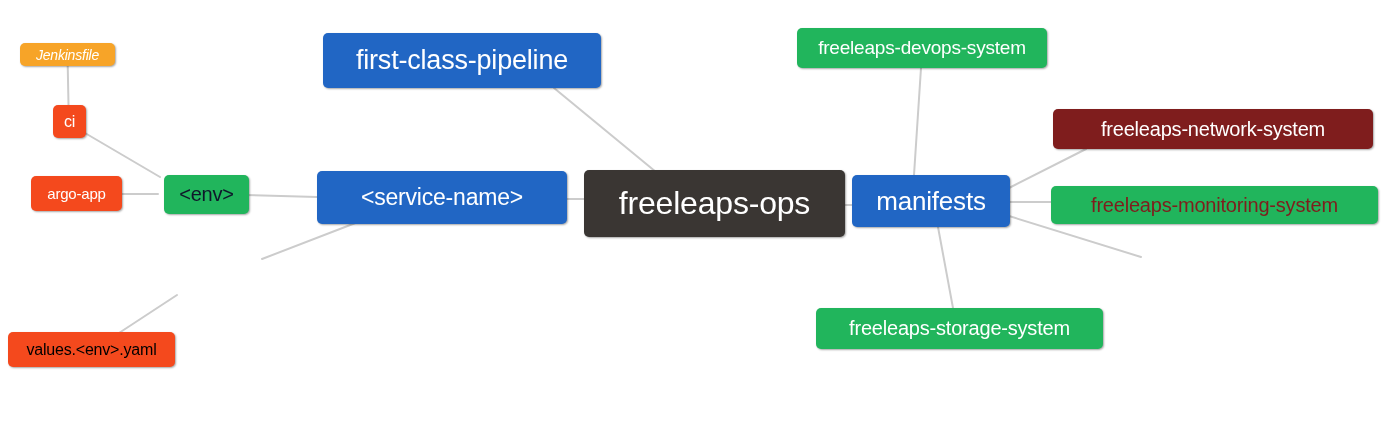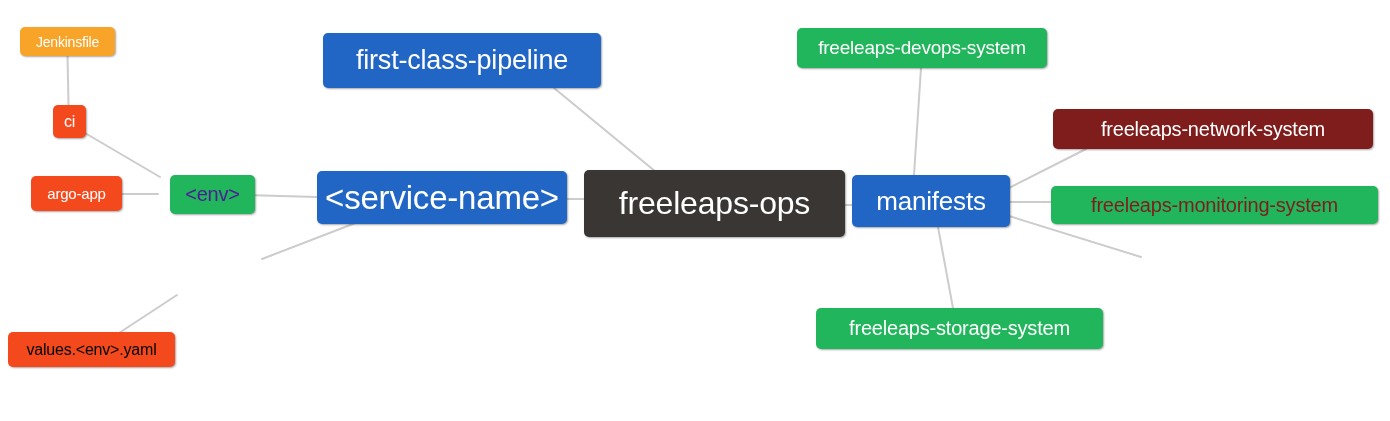--- a/index.html
+++ b/index.html
@@ -58,27 +58,27 @@
     <line class="edge" x1="358" y1="222" x2="262" y2="259" stroke="#cccccc"></line>
     <line class="edge" x1="177" y1="295" x2="119" y2="333" stroke="#cccccc"></line>
     <line class="edge" x1="845" y1="205" x2="852" y2="205" stroke="#cccccc"></line>
     <line class="edge" x1="921" y1="68" x2="914" y2="175" stroke="#cccccc"></line>
     <line class="edge" x1="1009" y1="188" x2="1086" y2="149" stroke="#cccccc"></line>
     <line class="edge" x1="1009" y1="202" x2="1051" y2="202" stroke="#cccccc"></line>
     <line class="edge" x1="1009" y1="216" x2="1141" y2="257" stroke="#cccccc"></line>
     <line class="edge" x1="938" y1="227" x2="953" y2="308" stroke="#cccccc"></line>
   </svg>
 
-  <div class="node" style="left: 20px; top: 27px; width: 95px; height: 29px; font-size: 14px; background-color: rgb(247, 164, 40); color: rgb(255, 255, 255);">Jenkinsfile</div>
+  <div class="node" style="left: 20px; top: 43px; width: 95px; height: 23px; font-size: 14px; background-color: rgb(247, 164, 40); color: rgb(255, 255, 255); font-style: italic;">Jenkinsfile</div>
   <div class="node" style="left: 53px; top: 105px; width: 33px; height: 33px; font-size: 16px; background-color: rgb(244, 73, 29); color: rgb(255, 255, 255);">ci</div>
   <div class="node" style="left: 31px; top: 176px; width: 91px; height: 35px; font-size: 15px; background-color: rgb(244, 73, 29); color: rgb(255, 255, 255);">argo-app</div>
-  <div class="node" style="left: 170px; top: 175px; width: 85px; height: 39px; font-size: 20px; background-color: rgb(33, 181, 92); color: #4c1d95;">&lt;env&gt;</div>
+  <div class="node" style="left: 164px; top: 175px; width: 85px; height: 39px; font-size: 20px; background-color: rgb(33, 181, 92); color: #0f172a;">&lt;env&gt;</div>
   <div class="node" style="left: 8px; top: 332px; width: 167px; height: 35px; font-size: 16px; background-color: rgb(244, 73, 29); color: #000000;">values.&lt;env&gt;.yaml</div>
   <div class="node" style="left: 315px; top: 33px; width: 278px; height: 55px; font-size: 27px; background-color: rgb(33, 102, 196); color: rgb(255, 255, 255); margin-left: 8px;">first-class-pipeline</div>
-  <div class="node" style="left: 317px; top: 171px; width: 250px; height: 53px; font-size: 33px; background-color: rgb(33, 102, 196); color: rgb(255, 255, 255);">&lt;service-name&gt;</div>
+  <div class="node" style="left: 317px; top: 171px; width: 250px; height: 53px; font-size: 23px; background-color: rgb(33, 102, 196); color: rgb(255, 255, 255);">&lt;service-name&gt;</div>
   <div class="node" style="left: 584px; top: 170px; width: 261px; height: 67px; font-size: 32px; background-color: rgb(58, 54, 51); color: rgb(255, 255, 255);">freeleaps-ops</div>
   <div class="node" style="left: 852px; top: 175px; width: 158px; height: 52px; font-size: 26px; background-color: rgb(33, 102, 196); color: rgb(255, 255, 255);">manifests</div>
   <div class="node" style="left: 797px; top: 28px; width: 250px; height: 40px; font-size: 19px; background-color: rgb(33, 181, 92); color: rgb(255, 255, 255);">freeleaps-devops-system</div>
   <div class="node" style="left: 1053px; top: 109px; width: 320px; height: 40px; font-size: 20px; background-color: #7f1d1d; color: rgb(255, 255, 255);">freeleaps-network-system</div>
   <div class="node" style="left: 1051px; top: 186px; width: 327px; height: 38px; font-size: 20px; background-color: rgb(33, 181, 92); color: #7f1d1d;">freeleaps-monitoring-system</div>
   <div class="node" style="left: 816px; top: 308px; width: 287px; height: 41px; font-size: 20px; background-color: rgb(33, 181, 92); color: rgb(255, 255, 255);">freeleaps-storage-system</div>
 
 </div>
 
 </body></html>

